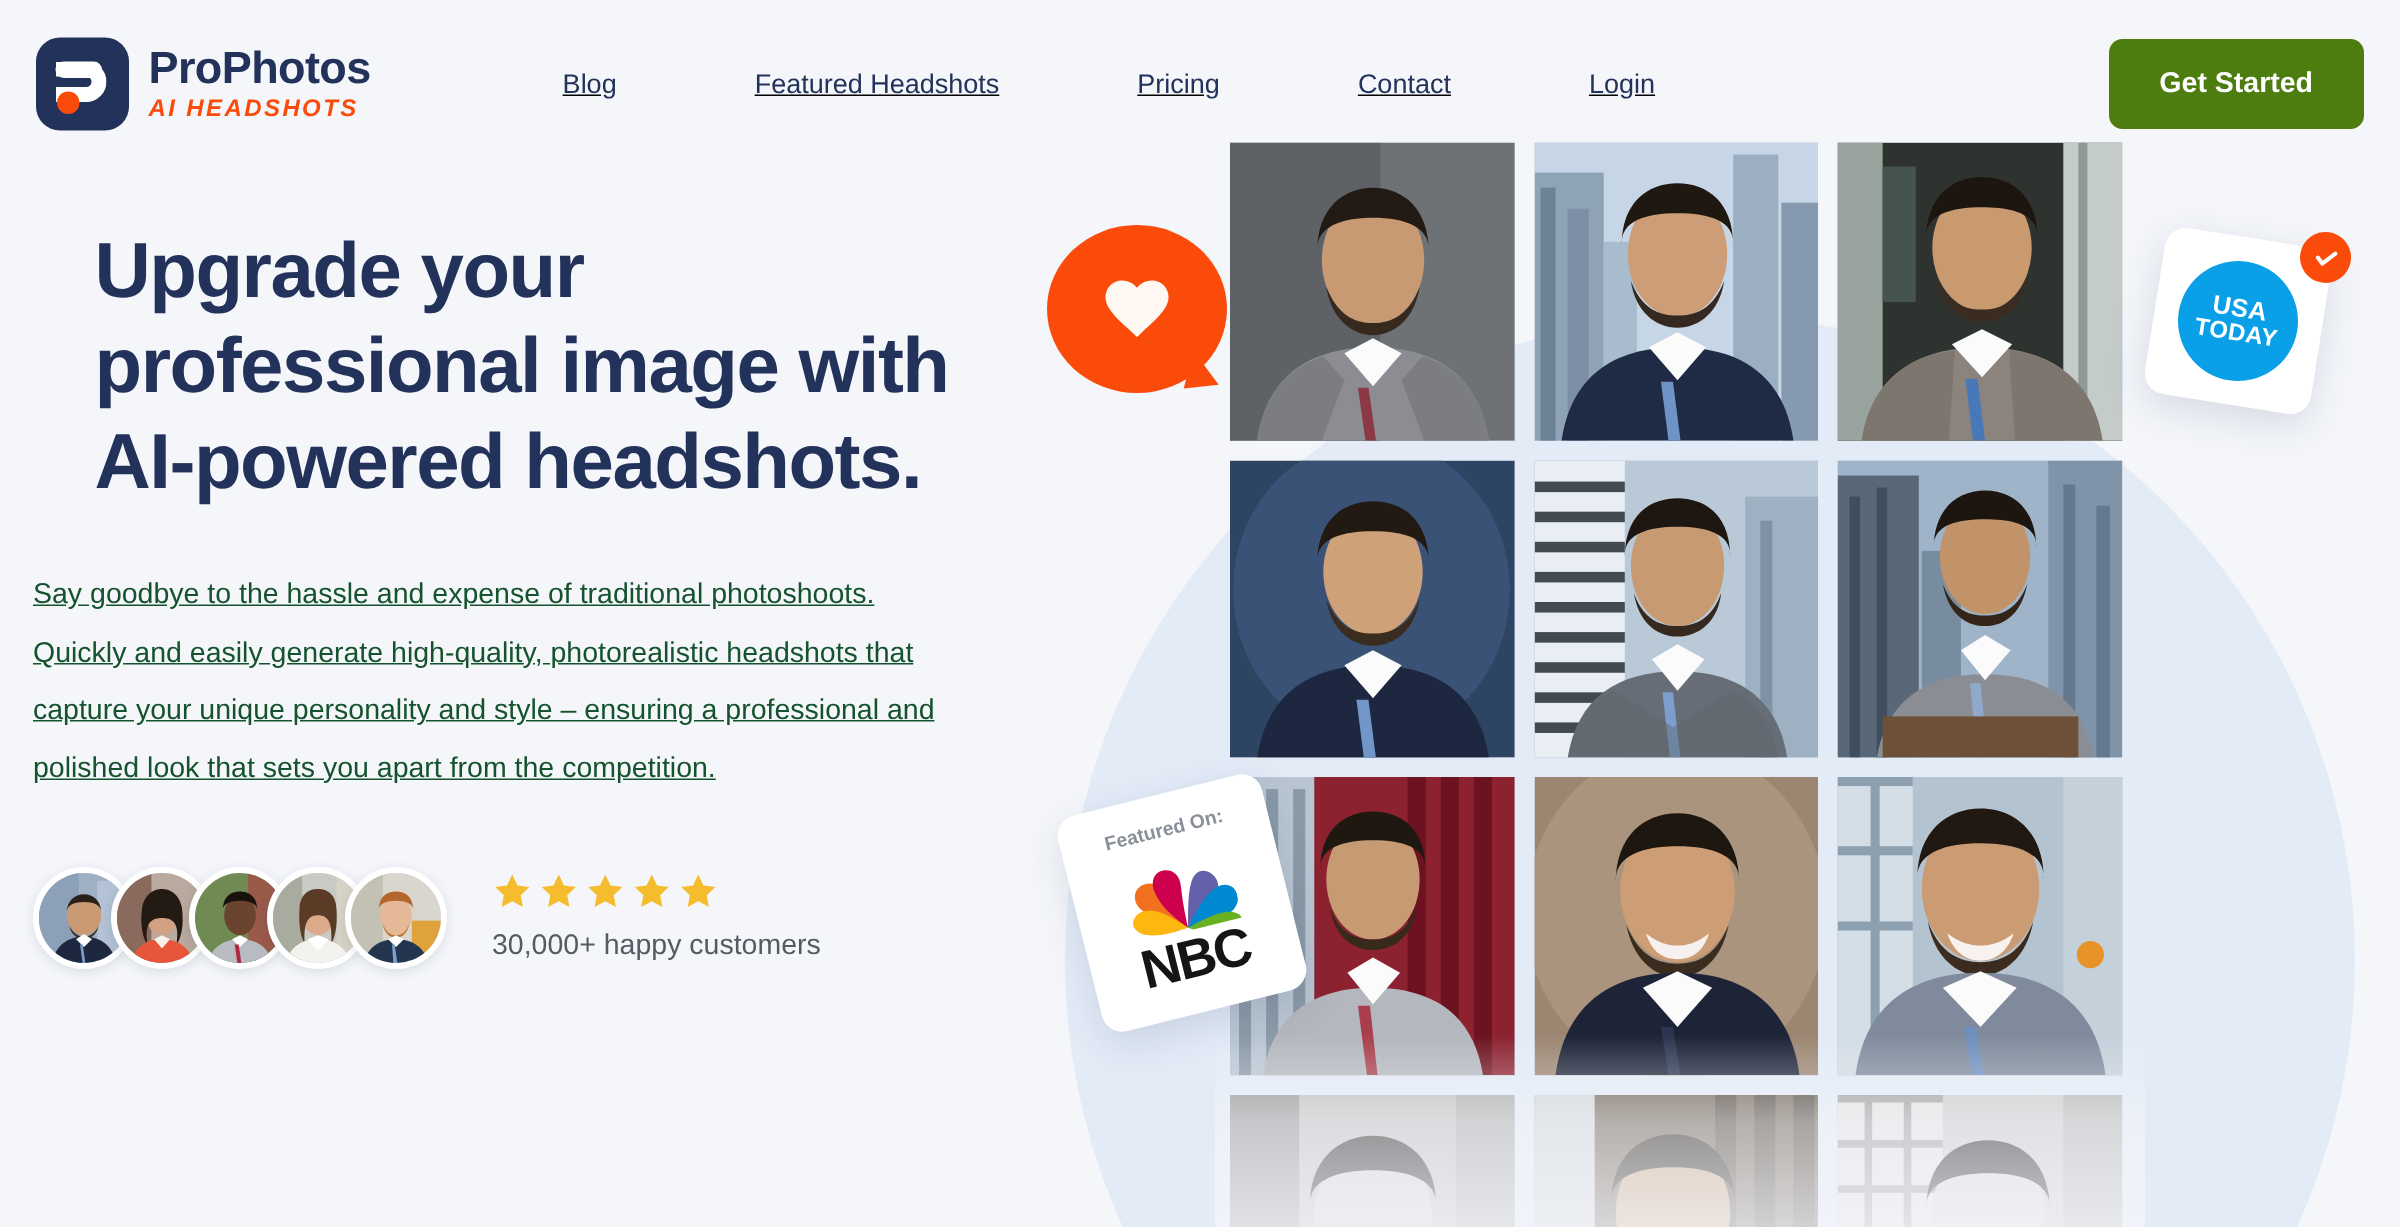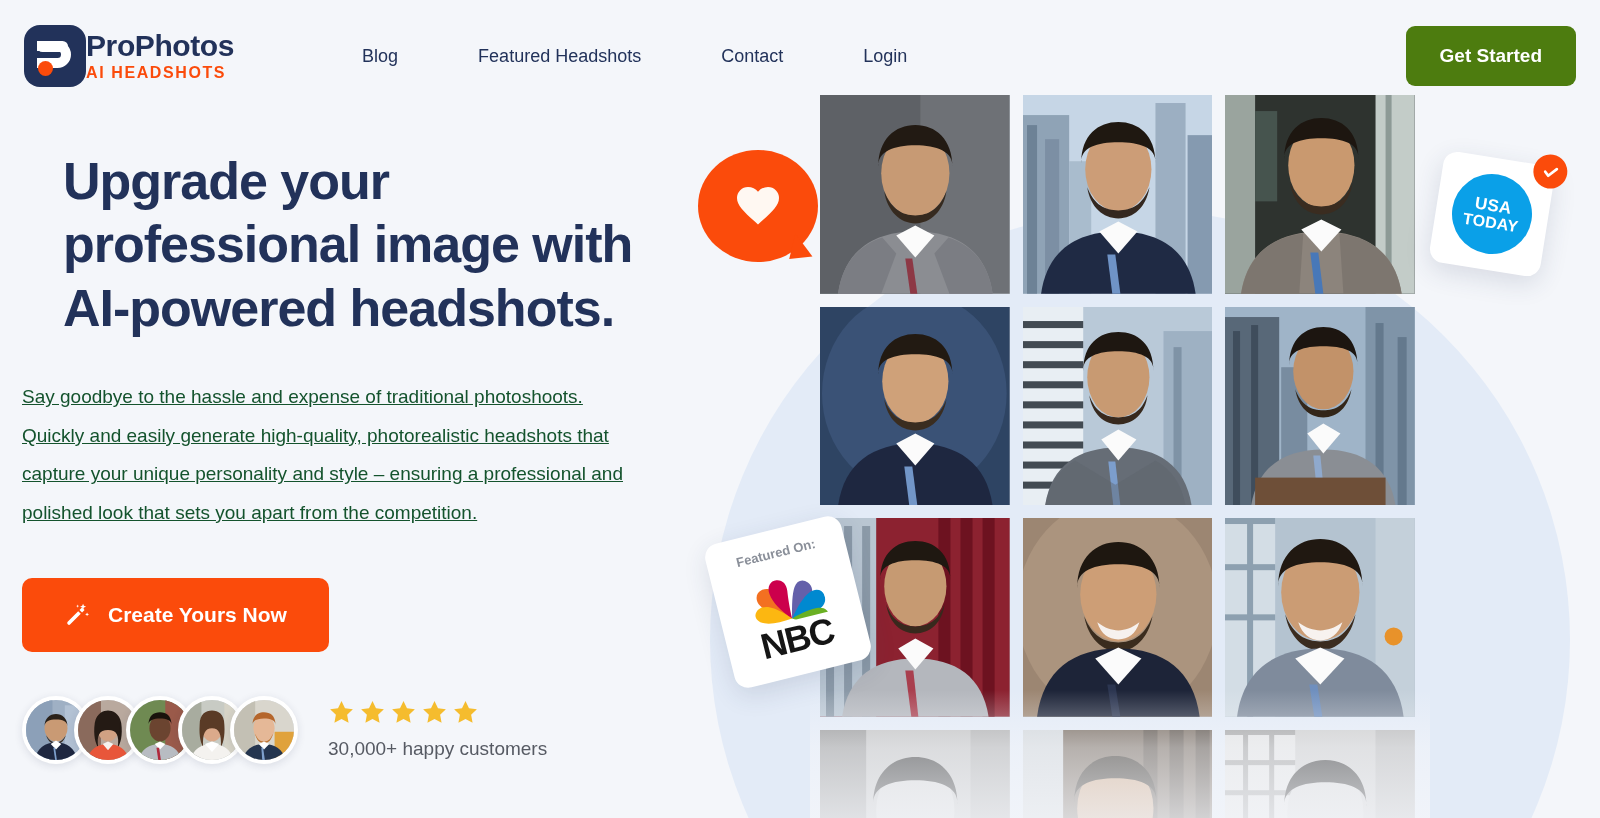--- a/index.html
+++ b/index.html
@@ -19,21 +19,21 @@
     z-index: 40;
     height: 112px;
     display: flex;
     align-items: center;
     padding: 0 24px 0 24px;
   }
 
   .brand {
     display: flex;
     align-items: center;
-    gap: 0;
+    gap: 13px;
     cursor: pointer;
   }
 
   .brand-mark {
     width: 62px;
     height: 62px;
     border-radius: 16px;
     background: #22325a;
     position: relative;
     flex: none;
@@ -73,27 +73,29 @@
     font-weight: bold;
     color: #22325a;
     letter-spacing: -0.4px;
   }
   .brand-sub {
     font-size: 16px;
     font-weight: bold;
     color: #fb4b0b;
     letter-spacing: 1.6px;
     margin-top: 4px;
+    font-style: italic;
   }
 
   .nav {
     display: flex;
     align-items: center;
-    gap: 4px;
+    gap: 16px;
     margin-left: 90px;
+    text-decoration: underline;
   }
   .nav-link {
     font-size: 18px;
     color: #22325a;
     text-decoration: none;
     padding: 10px 38px;
     white-space: nowrap;
     cursor: pointer;
   }
 
@@ -353,41 +355,32 @@
     </div>
     <div class="brand-text">
       <div class="brand-name">ProPhotos</div>
       <div class="brand-sub">AI HEADSHOTS</div>
     </div>
   </div>
 
   <nav class="nav">
     <a class="nav-link">Blog</a>
     <a class="nav-link">Featured Headshots</a>
+    <a class="nav-link">Pricing</a>
     <a class="nav-link">Contact</a>
     <a class="nav-link">Login</a>
   </nav>
 
   <button class="cta-top">Get Started</button>
 </header>
 
 <section class="hero">
   <h1>Upgrade your professional image with AI-powered headshots.</h1>
   <p>Say goodbye to the hassle and expense of traditional photoshoots. Quickly and easily generate high-quality, photorealistic headshots that capture your unique personality and style – ensuring a professional and polished look that sets you apart from the competition.</p>
 
-  <button class="cta-main">
-    <svg class="wand-icon" viewBox="0 0 24 24">
-      <path fill="#ffffff" d="M3.4 18.2 13.1 8.5l2.4 2.4-9.7 9.7a1.7 1.7 0 0 1-2.4-2.4z"></path>
-      <path fill="#ffffff" d="M14.3 7.3 16.7 9.7 19 7.4 16.6 5z"></path>
-      <path fill="#ffffff" d="M17.6 1.5l.8 2 2 .8-2 .8-.8 2-.8-2-2-.8 2-.8z"></path>
-      <path fill="#ffffff" d="M21.3 9.6l.5 1.3 1.3.5-1.3.5-.5 1.3-.5-1.3-1.3-.5 1.3-.5z"></path>
-      <path fill="#ffffff" d="M12.6 2.3l.4 1.1 1.1.4-1.1.4-.4 1.1-.4-1.1-1.1-.4 1.1-.4z"></path>
-    </svg>
-    <span>Create Yours Now</span>
-  </button>
 
   <div class="social">
     <div class="avatars">
       <div class="avatar">
         <svg viewBox="0 0 68 68" preserveAspectRatio="xMidYMid slice">
             <rect width="68" height="68" fill="#9fb0c4"></rect>
             <rect x="0" y="0" width="30" height="68" fill="#8ca0b8"></rect>
             <rect x="44" y="6" width="24" height="62" fill="#b3c2d4"></rect>
             <ellipse cx="34" cy="32" rx="13" ry="15" fill="#c99a74"></ellipse>
             <path d="M21 30c0-9 6-14 13-14s13 5 13 14c0-6-6-8-13-8s-13 2-13 8z" fill="#2a2119"></path>

